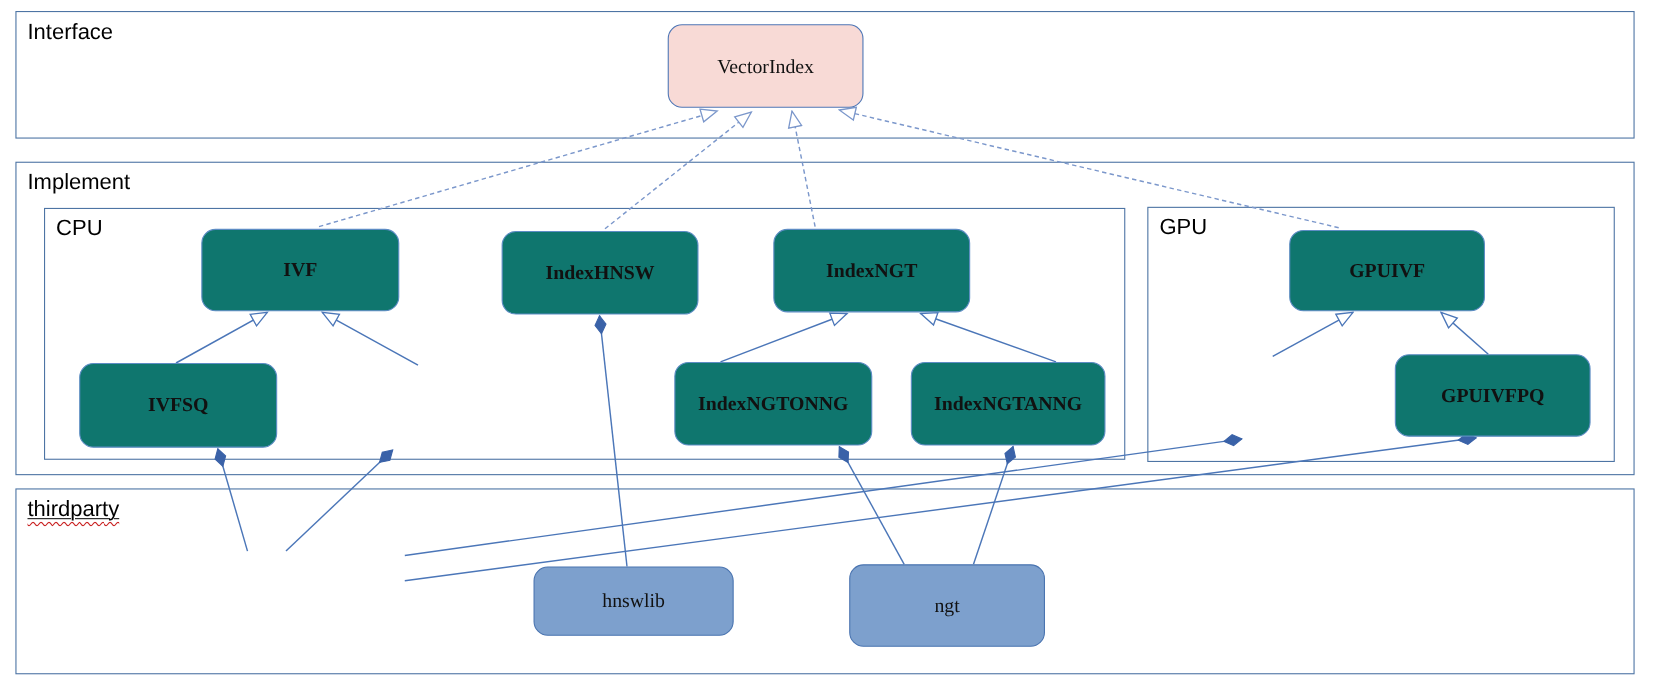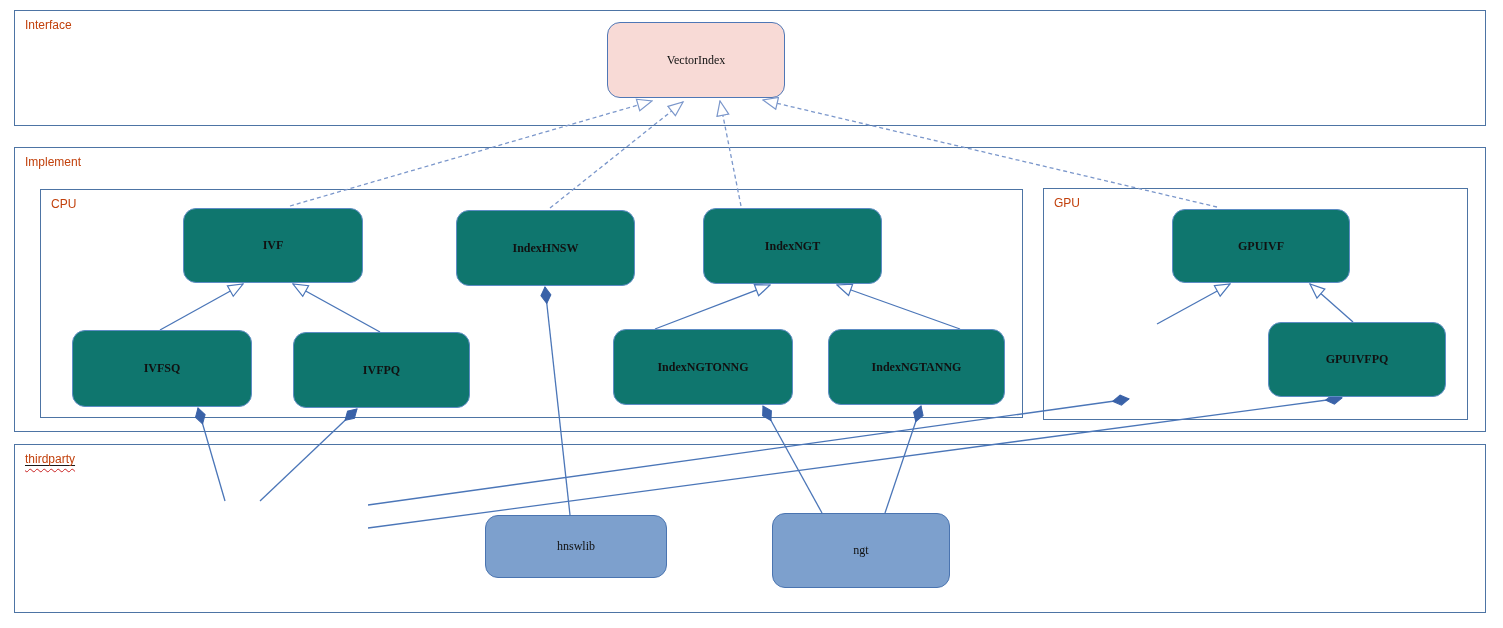--- a/index.html
+++ b/index.html
@@ -1,26 +1,26 @@
 <!DOCTYPE html>
 <html><head>
 <meta charset="utf-8">
 <style>
   html,body{margin:0;padding:0;background:#ffffff;}
   .canvas{position:relative;width:1503px;height:628px;background:#ffffff;overflow:hidden;
           font-family:"Liberation Sans",sans-serif;}
   .group{position:absolute;border:1.5px solid #4d74a4;background:transparent;z-index:1;box-sizing:border-box;}
-  .group-label{position:absolute;left:10px;top:7px;font-size:12px;color:#c2410c;
+  .group-label{position:absolute;left:10px;top:7px;font-size:20px;color:#000000;
                font-family:"Liberation Sans",sans-serif;}
   .wavy{text-decoration:underline wavy #c92222 1px;text-underline-offset:5px;}
   .solid-underline{text-decoration:underline solid #1a1a1a 1px;text-underline-offset:2px;}
   svg.edges{position:absolute;left:0;top:0;z-index:2;pointer-events:none;}
   .node{position:absolute;z-index:3;display:flex;align-items:center;justify-content:center;
         border-radius:13px;box-sizing:border-box;font-family:"Liberation Serif",serif;
-        font-size:12px;color:#111;text-align:center;}
+        font-size:18px;color:#111;text-align:center;}
   .node.green{background:#0f766e;border:1.5px solid #5d8cc4;font-weight:bold;}
   .node.pink{background:#f8dad6;border:1.5px solid #4f77b6;}
   .node.blue{background:#7da0cd;border:1.5px solid #4a74b0;}
 </style>
 </head>
 <body>
 
 <div class="canvas">
 
   <div class="group" style="left:14px;top:10px;width:1472px;height:116px">
@@ -78,21 +78,20 @@
     <line x1="368" y1="505" x2="1129" y2="399" stroke="#4b76b8" stroke-width="1.3" marker-end="url(#dia)"></line>
     <line x1="368" y1="528" x2="1342" y2="398" stroke="#4b76b8" stroke-width="1.3" marker-end="url(#dia)"></line>
   </svg>
 
   <div class="node pink" style="left:607px;top:22px;width:178px;height:76px">VectorIndex</div>
 
   <div class="node green" style="left:183px;top:208px;width:180px;height:75px">IVF</div>
   <div class="node green" style="left:456px;top:210px;width:179px;height:76px">IndexHNSW</div>
   <div class="node green" style="left:703px;top:208px;width:179px;height:76px">IndexNGT</div>
   <div class="node green" style="left:72px;top:330px;width:180px;height:77px">IVFSQ</div>
-  <div class="node green" style="left:293px;top:332px;width:177px;height:76px">IVFPQ</div>
   <div class="node green" style="left:613px;top:329px;width:180px;height:76px">IndexNGTONNG</div>
   <div class="node green" style="left:828px;top:329px;width:177px;height:76px">IndexNGTANNG</div>
 
   <div class="node green" style="left:1172px;top:209px;width:178px;height:74px">GPUIVF</div>
   <div class="node green" style="left:1268px;top:322px;width:178px;height:75px">GPUIVFPQ</div>
 
   <div class="node blue" style="left:485px;top:515px;width:182px;height:63px">hnswlib</div>
   <div class="node blue" style="left:772px;top:513px;width:178px;height:75px">ngt</div>
 
 </div>

